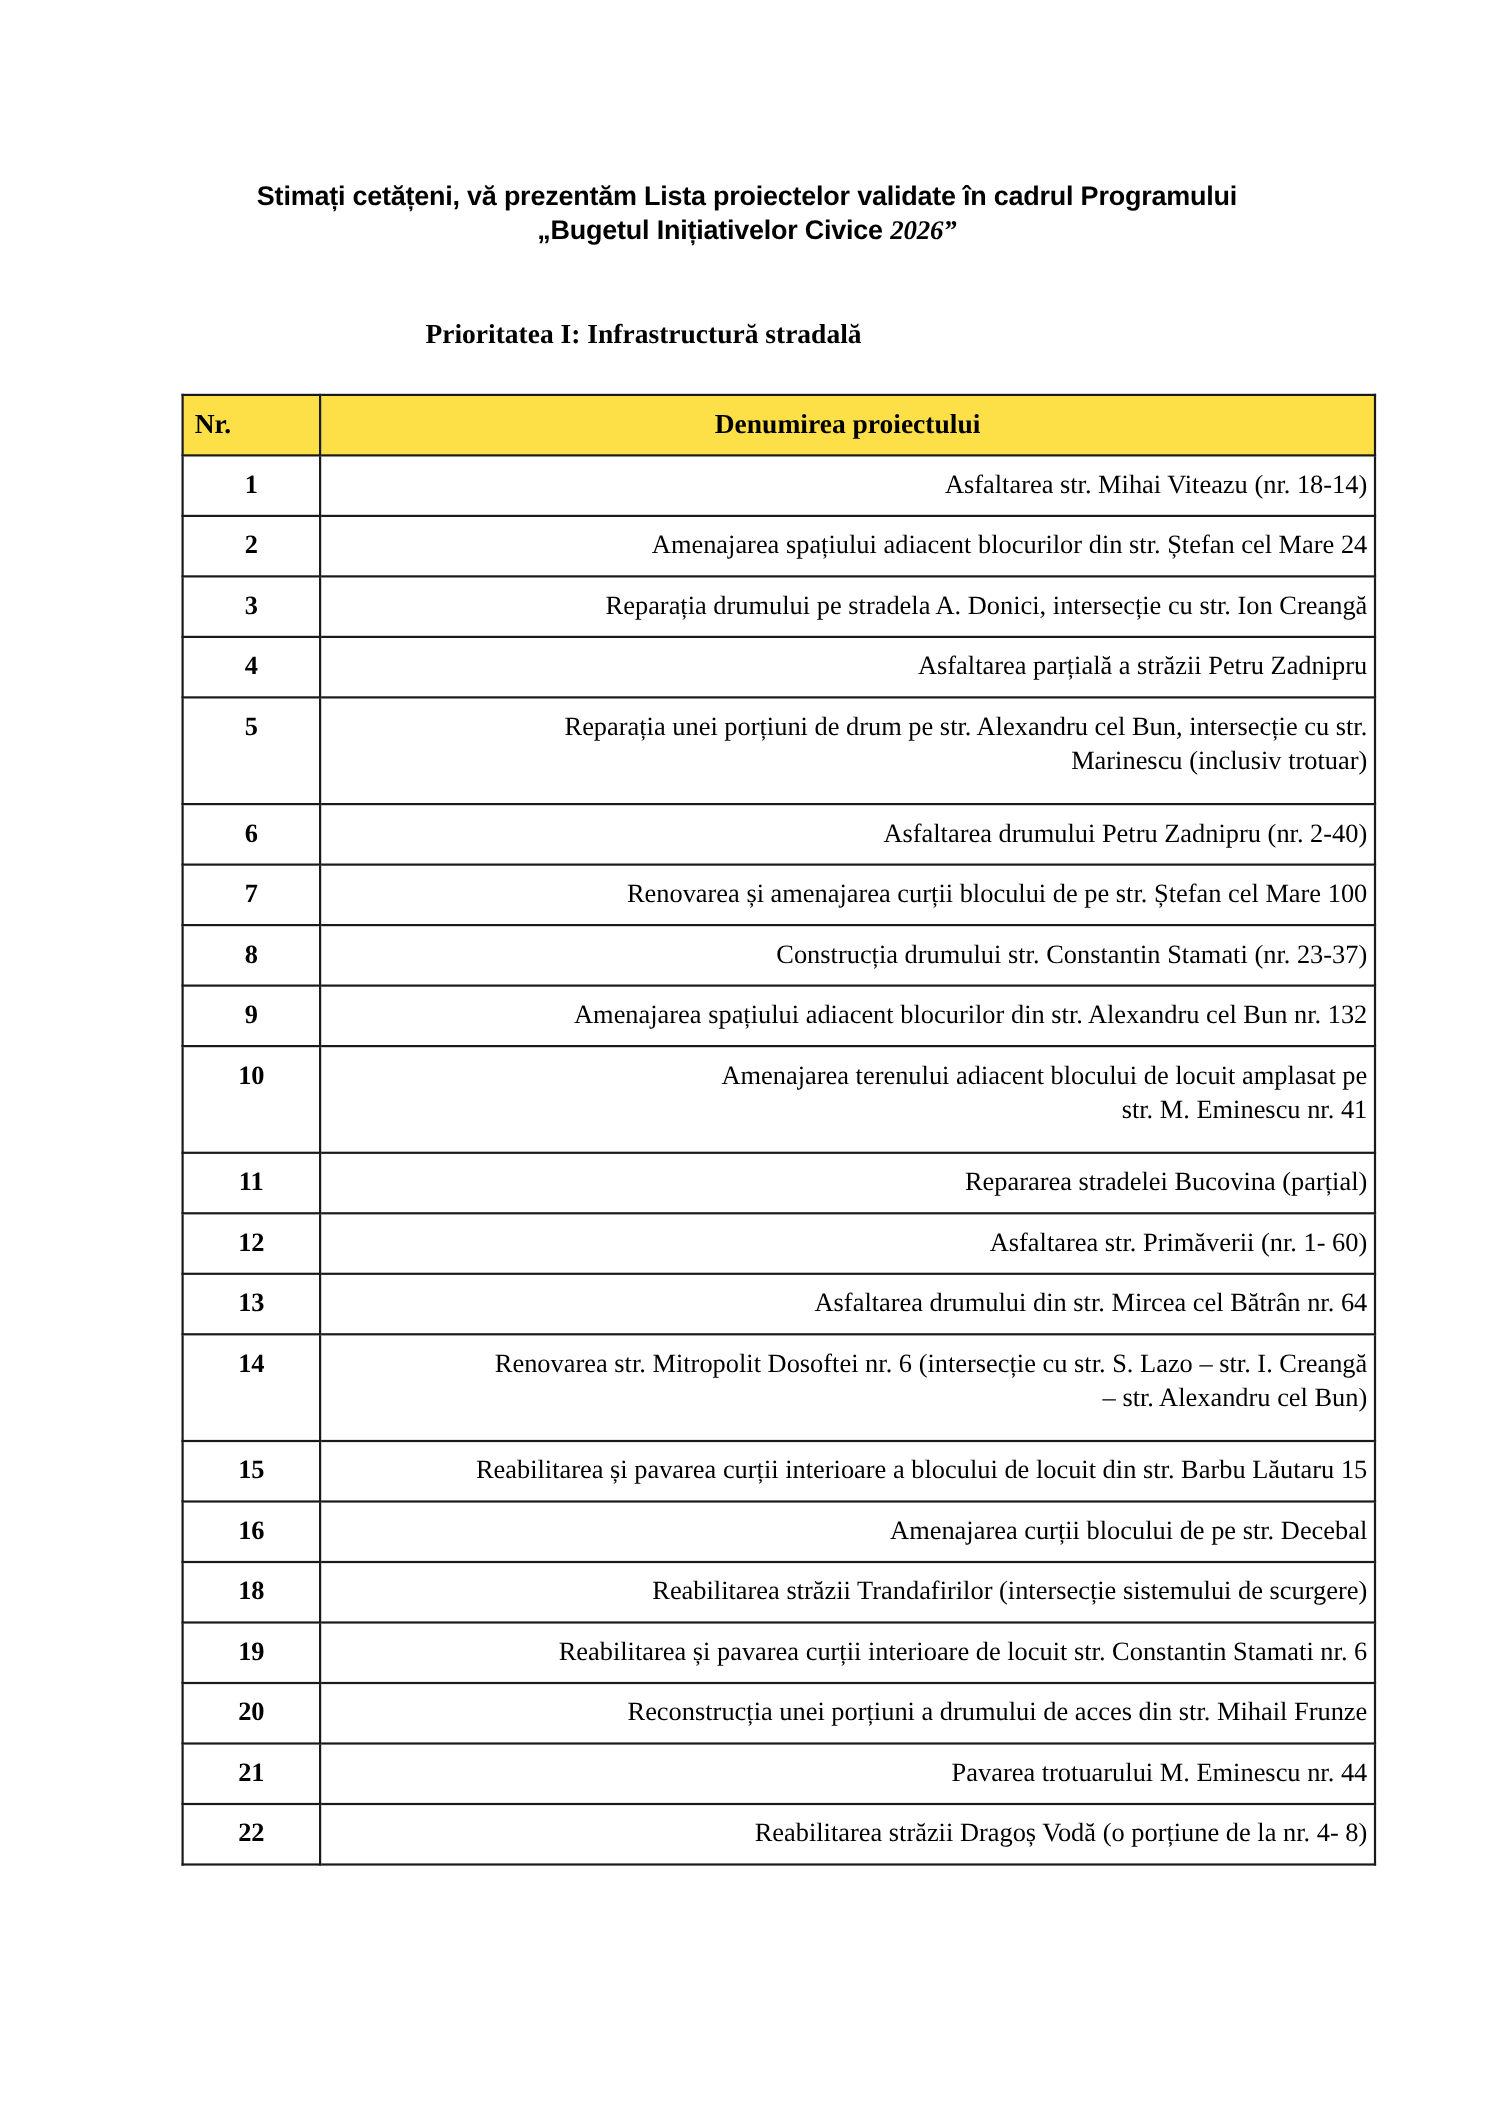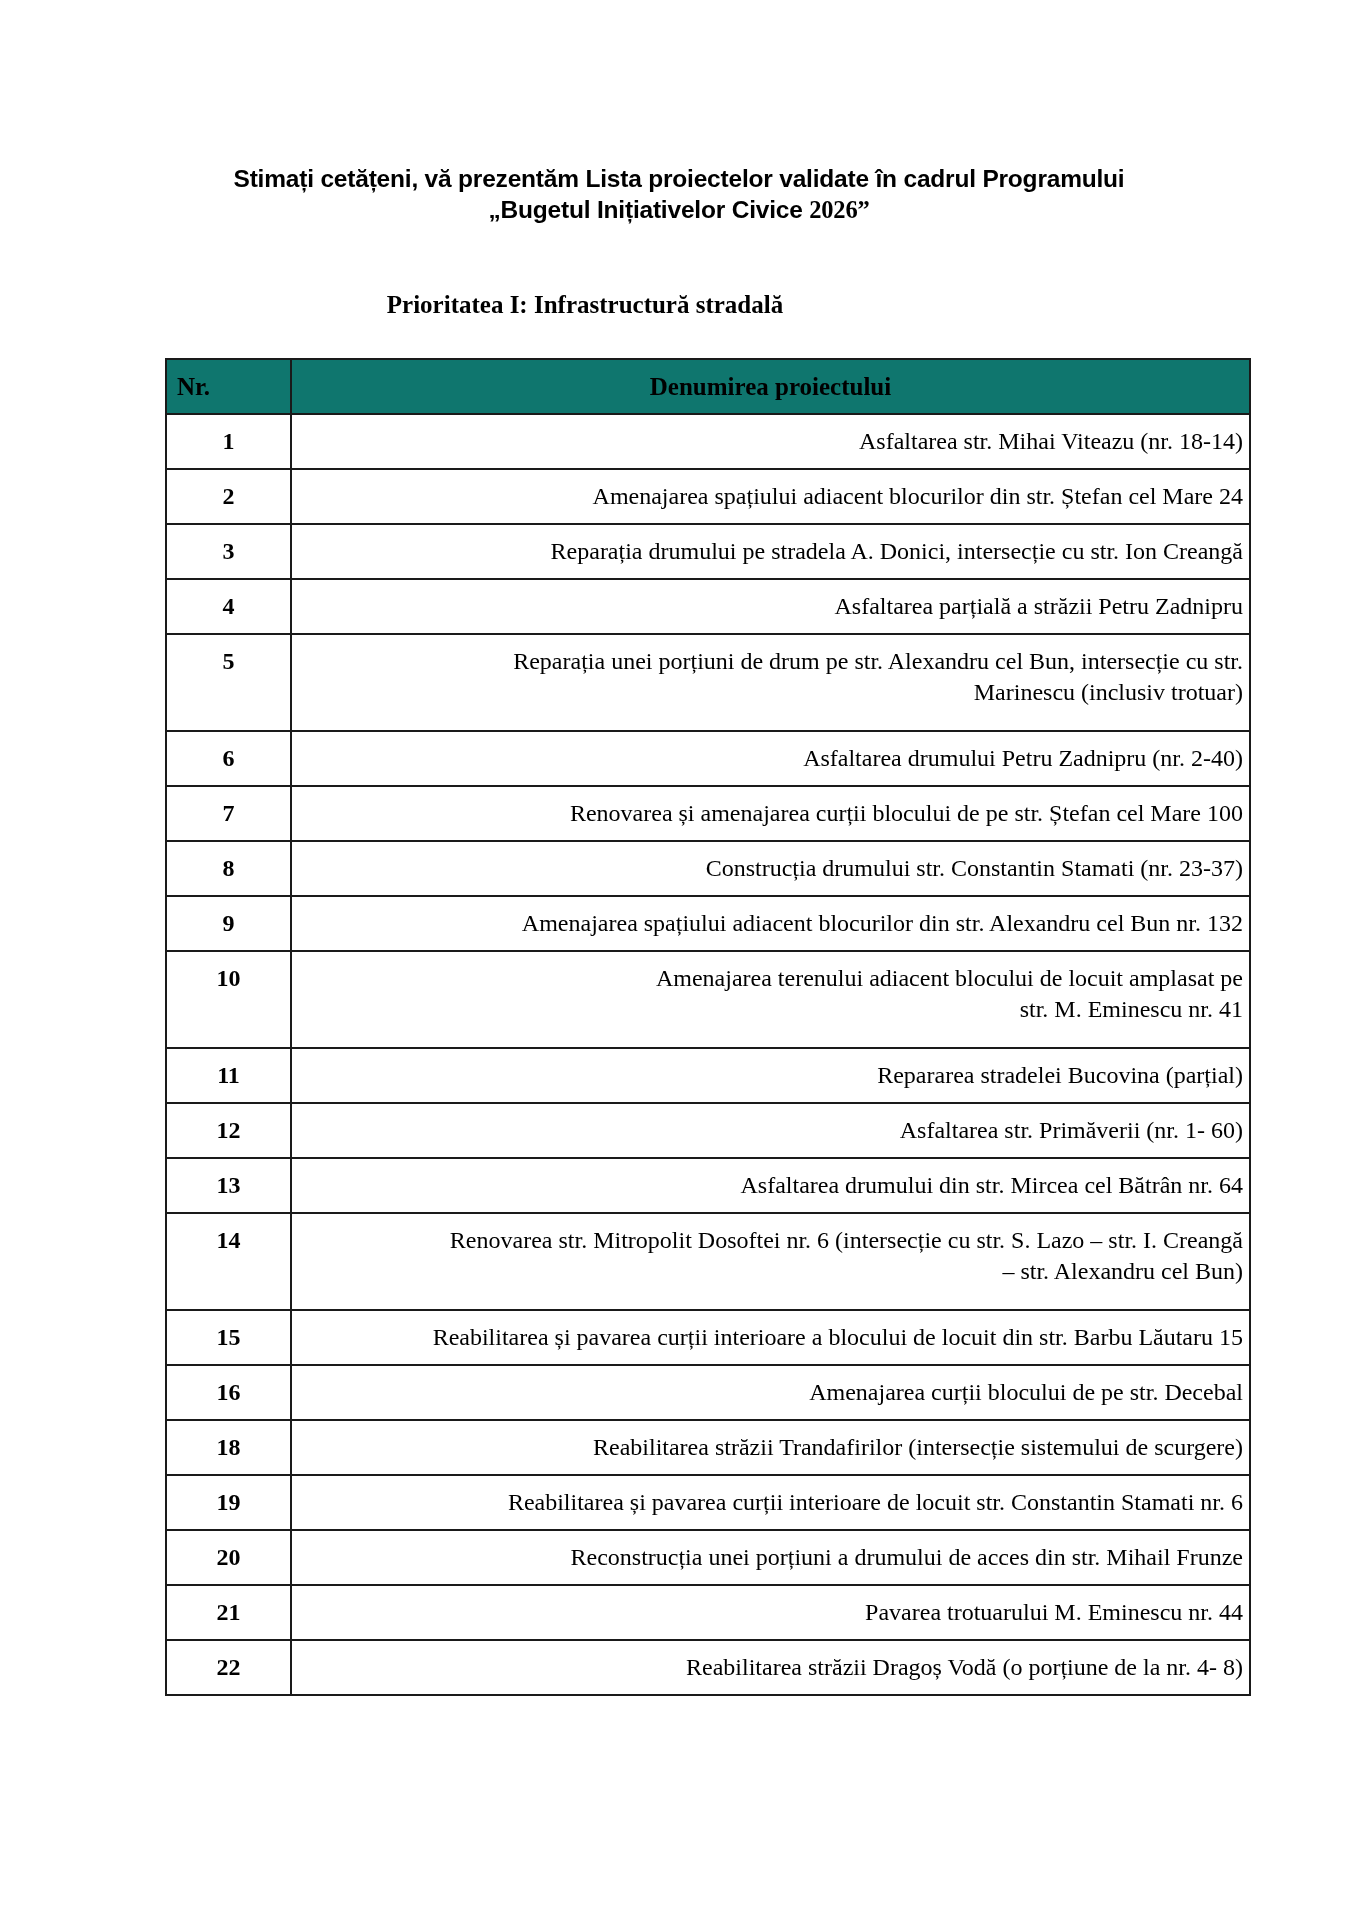--- a/index.html
+++ b/index.html
@@ -22,20 +22,21 @@
       width: 1358px;
       text-align: center;
       font-family: "Liberation Sans", sans-serif;
       font-weight: bold;
       font-size: 24.5px;
       line-height: 31px;
       letter-spacing: -0.2px;
     }
     .title-block .line2 .year {
       font-family: "Liberation Serif", serif;
+      font-style: italic;
     }
     .priority {
       position: absolute;
       top: 290px;
       left: 0;
       width: 1170px;
       text-align: center;
       font-family: "Liberation Serif", serif;
       font-weight: bold;
       font-size: 25px;
@@ -51,21 +52,21 @@
     }
     table.projects col.c-nr { width: 125px; }
     table.projects col.c-name { width: 959px; }
     table.projects th,
     table.projects td {
       border: 2px solid #1a1a1a;
       padding: 0;
       vertical-align: middle;
     }
     table.projects thead th {
-      background: #0f766e;
+      background: #fde047;
       height: 53px;
       font-weight: bold;
       font-size: 25px;
       font-family: "Liberation Serif", serif;
     }
     table.projects thead th.h-nr {
       text-align: left;
       padding-left: 10px;
     }
     table.projects thead th.h-name {

